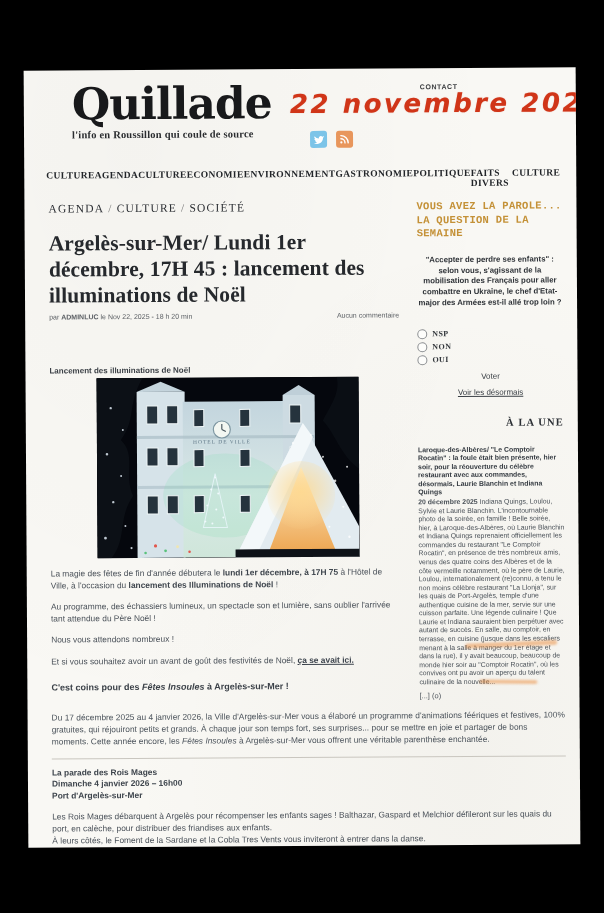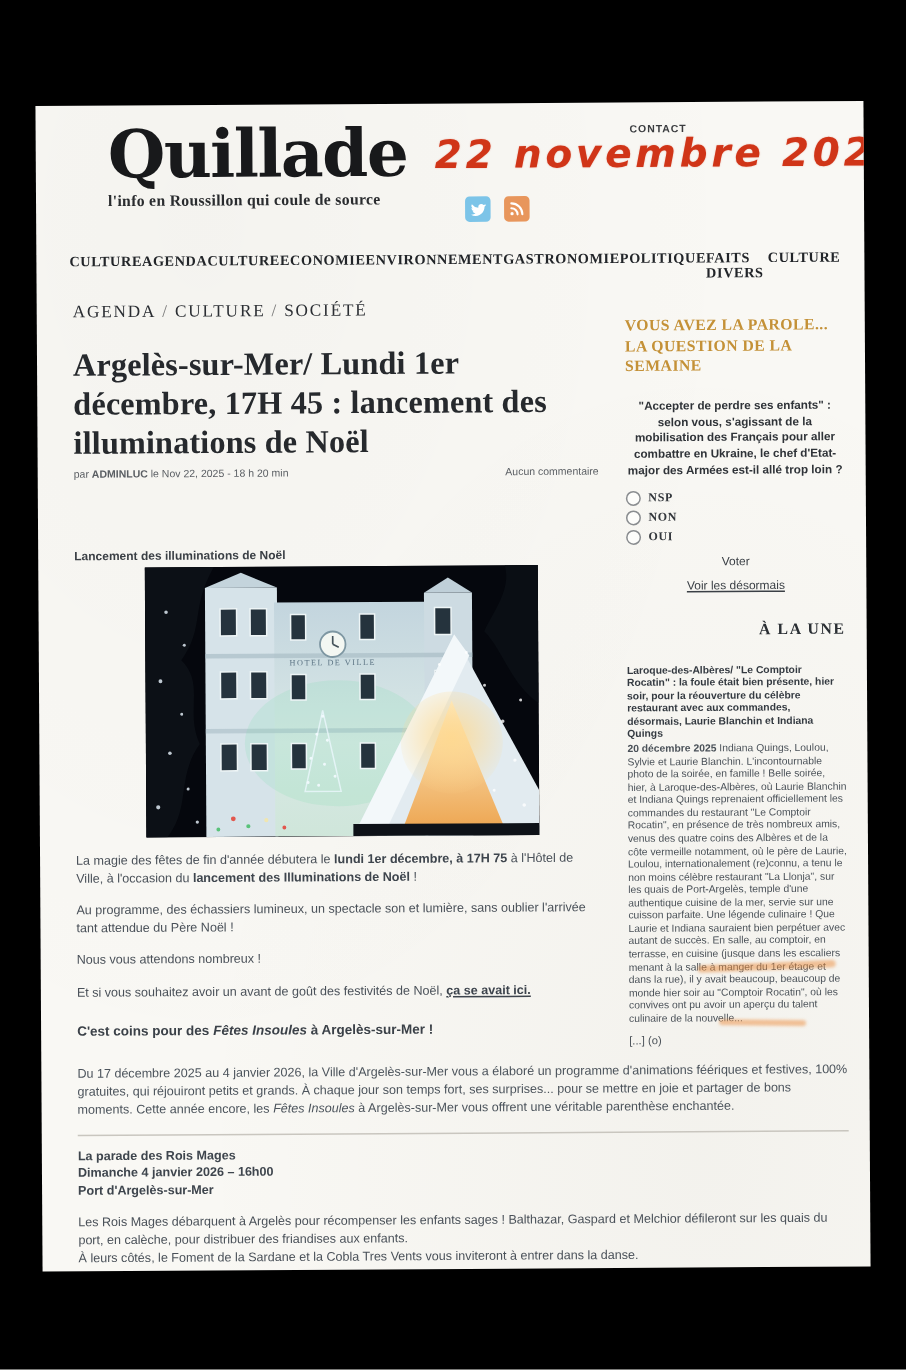--- a/index.html
+++ b/index.html
@@ -76,25 +76,25 @@
     font-size:9px;font-weight:700;color:#3b4148;margin:15px 0 0;
   }
   .h2 .em{font-style:italic;}
   .fullp{font-size:8.4px;line-height:1.4;color:#4c545c;margin:10px 0 0;}
   .fullp .em{font-style:italic;}
   .rule{border:0;border-top:1px solid #c9c6bf;margin:10px 0 8px;}
   .parade-head{font-size:8.4px;font-weight:700;line-height:1.4;color:#3e454d;margin:2px 0 0;}
   .parade-p{font-size:8.4px;line-height:1.45;color:#4a5159;margin:8px 0 0;}
   
   .poll-heading{
-    font-family:Liberation Serif, serif;font-size:10.5px;font-weight:700;line-height:1.3;
-    letter-spacing:.3px;color:#c49137;margin-top:15px;
+    font-family:Liberation Mono, monospace;font-size:10.5px;font-weight:700;line-height:1.3;
+    letter-spacing:.3px;color:#c49137;margin-top:4px;
   }
   .poll-q{font-size:7.8px;font-weight:700;line-height:1.38;text-align:center;color:#2f3338;margin-top:14px;}
-  .poll-opts{margin-top:7px;}
+  .poll-opts{margin-top:20px;}
   .opt{display:flex;align-items:center;gap:5px;margin:3px 0;cursor:pointer;}
   .radio{width:8px;height:8px;border:1px solid #8a8d90;border-radius:50%;background:#fdfdfb;flex:0 0 auto;}
   .opt-label{font-family:"Liberation Serif",serif;font-size:8px;font-weight:600;color:#33373c;letter-spacing:.4px;}
   .poll-actions{text-align:center;margin-top:7px;font-size:8px;color:#3b4046;}
   .vote-btn{cursor:pointer;display:inline-block;}
   .results-link{display:inline-block;margin-top:7px;text-decoration:underline;cursor:pointer;color:#3b4046;}
   .une-heading{
     font-family:"Liberation Serif",serif;font-size:10.5px;letter-spacing:1.1px;
     color:#2b2f34;margin-top:20px;font-weight:600;text-align:right;
   }

